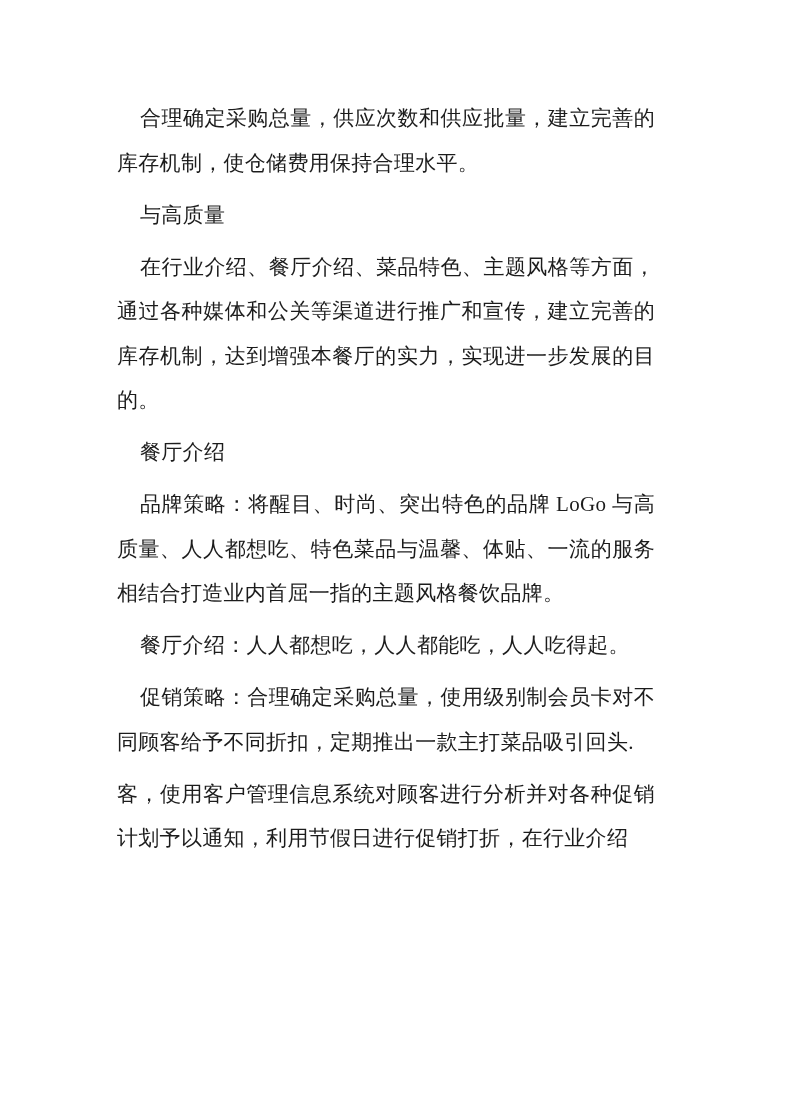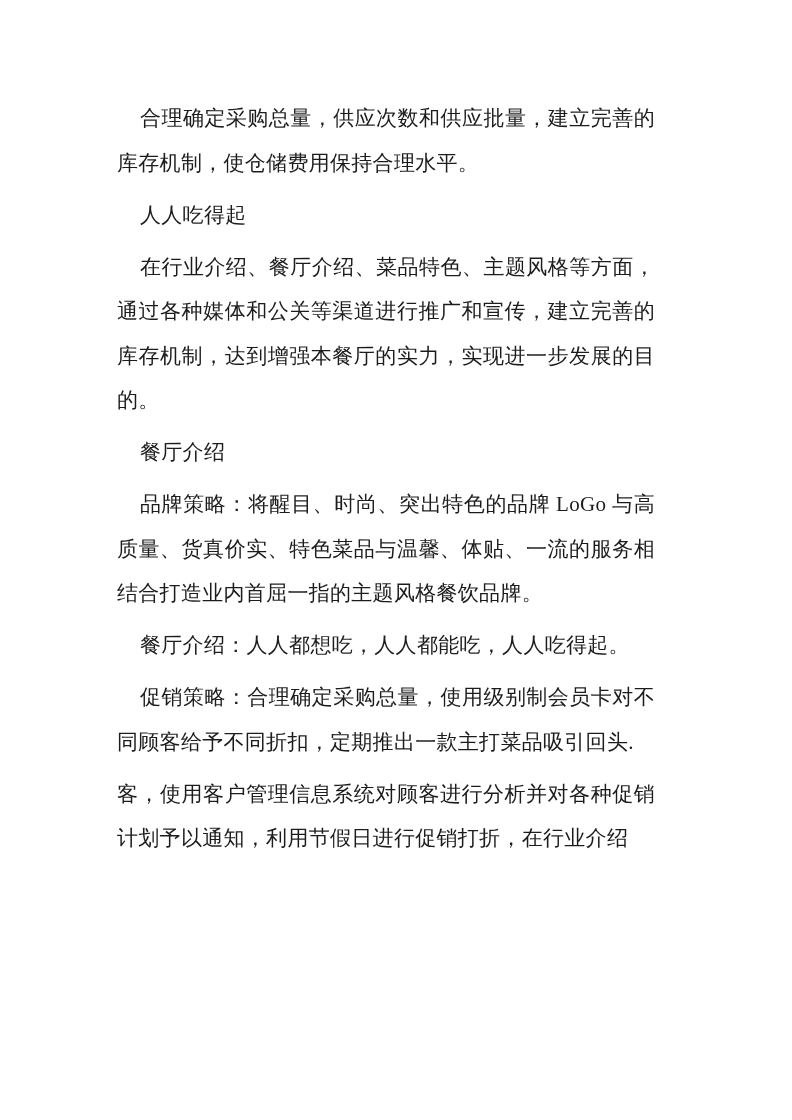--- a/index.html
+++ b/index.html
@@ -50,24 +50,24 @@
     color: #8b5cf6;
   }
 </style>
 </head>
 <body>
 
 <div class="page">
 
   <div class="content">
     <p class="indent">合理确定采购总量，供应次数和供应批量，建立完善的库存机制，使仓储费用保持合理水平。</p>
-    <p class="indent">人人吃得起</p>
+    <p class="indent">与高质量</p>
     <p class="indent">在行业介绍、餐厅介绍、菜品特色、主题风格等方面，通过各种媒体和公关等渠道进行推广和宣传，建立完善的库存机制，达到增强本餐厅的实力，实现进一步发展的目的。</p>
     <p class="indent">餐厅介绍</p>
-    <p class="indent">品牌策略：将醒目、时尚、突出特色的品牌 LoGo 与高质量、货真价实、特色菜品与温馨、体贴、一流的服务相结合打造业内首屈一指的主题风格餐饮品牌。</p>
+    <p class="indent">品牌策略：将醒目、时尚、突出特色的品牌 LoGo 与高质量、人人都想吃、特色菜品与温馨、体贴、一流的服务相结合打造业内首屈一指的主题风格餐饮品牌。</p>
     <p class="indent">餐厅介绍：人人都想吃，人人都能吃，人人吃得起。</p>
     <p class="indent">促销策略：合理确定采购总量，使用级别制会员卡对不同顾客给予不同折扣，定期推出一款主打菜品吸引回头.</p>
     <p>客，使用客户管理信息系统对顾客进行分析并对各种促销计划予以通知，利用节假日进行促销打折，在行业介绍</p>
   </div>
 
   <div class="watermark">
     <span class="wm-region">河南</span><span class="wm-site">龙网</span>
   </div>
 
 </div>

